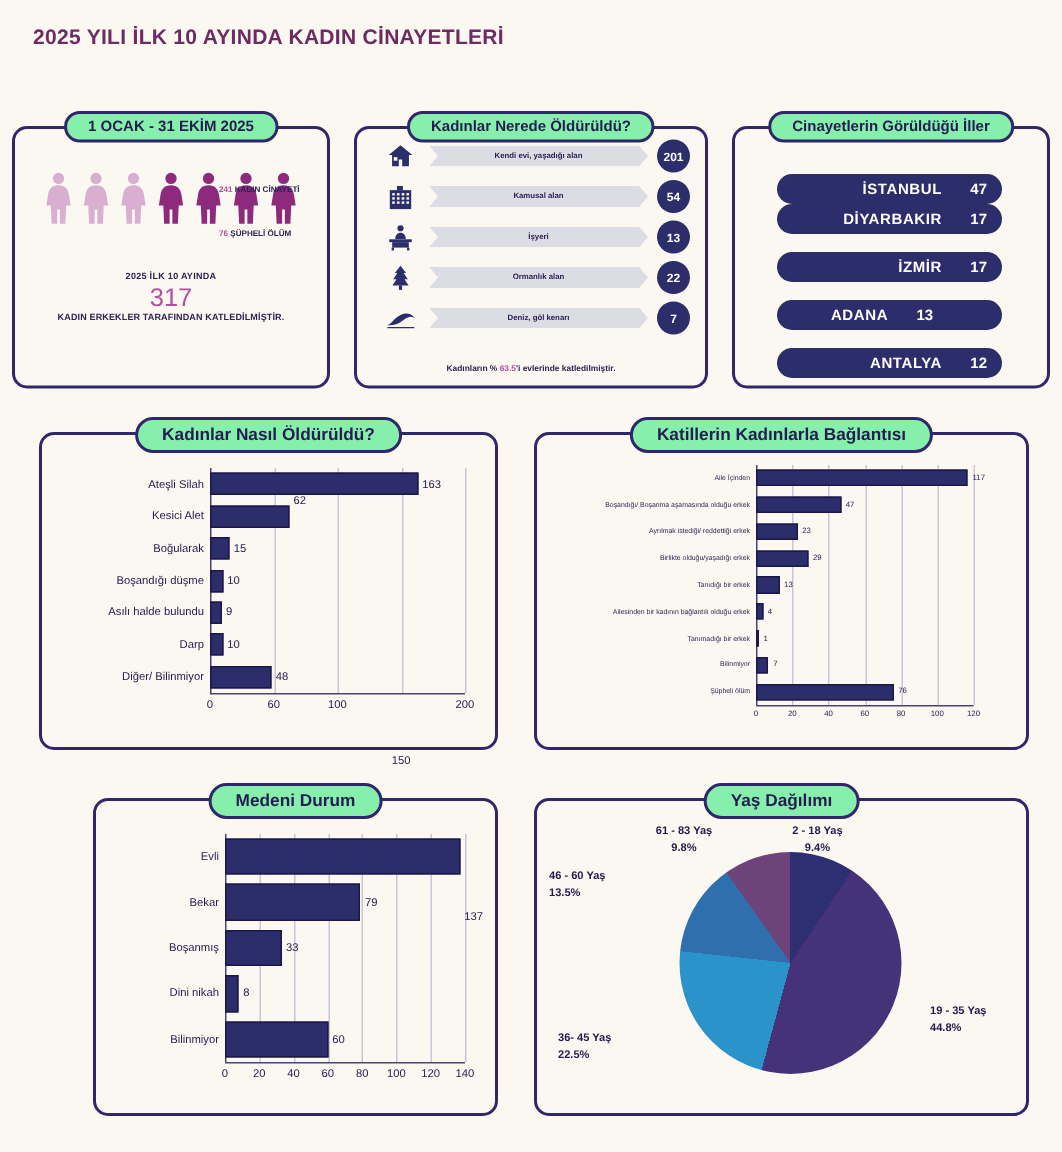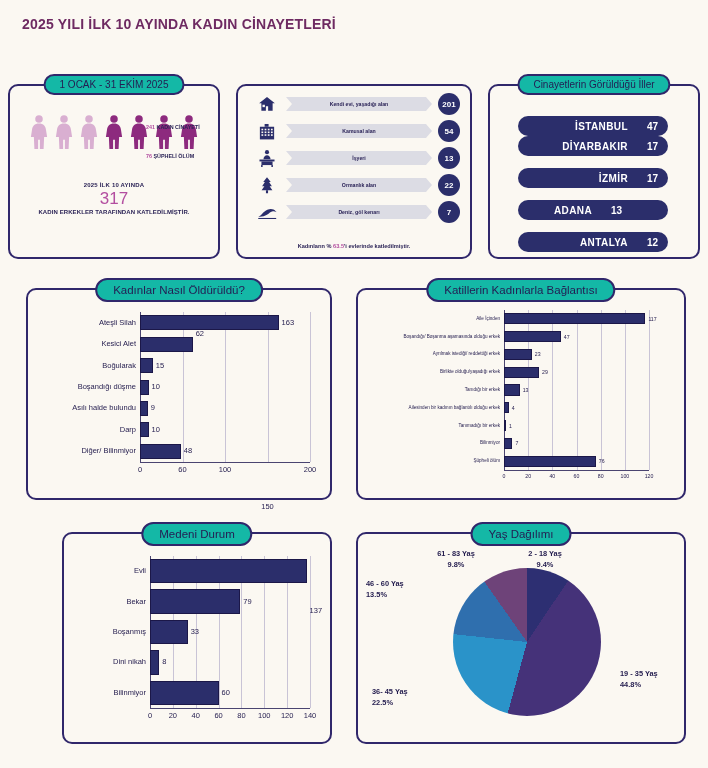--- a/index.html
+++ b/index.html
@@ -19,25 +19,25 @@
   
   .panel {
     position: absolute;
     border: 2.5px solid #30276b;
     border-radius: 10px;
     background: #fbf8f2;
   }
   .panel-title {
     position: absolute; top: -12px; left: 50%;
     transform: translateX(-50%);
-    background: #14b8a6;
+    background: #86efac;
     border: 2.5px solid #30276b;
     border-radius: 14px;
     padding: 3px 14px;
-    font-size: 10px; font-weight: normal;
+    font-size: 10px; font-weight: bold;
     color: #241c52;
     white-space: nowrap;
     z-index: 5;
   }
   .panel-title.lg { font-size: 11.5px; padding: 4px 16px; }
 
   
   #p1 { left: 8px; top: 84px; width: 212px; height: 175px; }
   .people { position: absolute; left: 18px; top: 28px; display: flex; gap: 3px; }
   .people svg { width: 22px; height: 36px; display:block; }
@@ -160,20 +160,21 @@
   </div>
 
   <div class="sum-block">
     <div class="sum-sub1">2025 İLK 10 AYINDA</div>
     <div class="sum-big">317</div>
     <div class="sum-sub2">KADIN ERKEKLER TARAFINDAN KATLEDİLMİŞTİR.</div>
   </div>
 </div>
 
 <div class="panel" id="p2">
+  <div class="panel-title">Kadınlar Nerede Öldürüldü?</div>
   <div id="where-host">
       <div class="loc-row" style="top: 6px;">
         <span class="loc-icon">
           <svg width="20" height="18" viewBox="0 0 24 24" fill="currentColor">
             <path d="M12 2.5 1.5 11h3V21h6v-6h3v6h6V11h3L12 2.5z"></path>
             <rect x="6" y="13" width="3.2" height="3.2" fill="#fbf8f2"></rect>
           </svg>
         </span>
         <span class="loc-ribbon">Kendi evi, yaşadığı alan</span>
         <span class="loc-badge">201</span>

